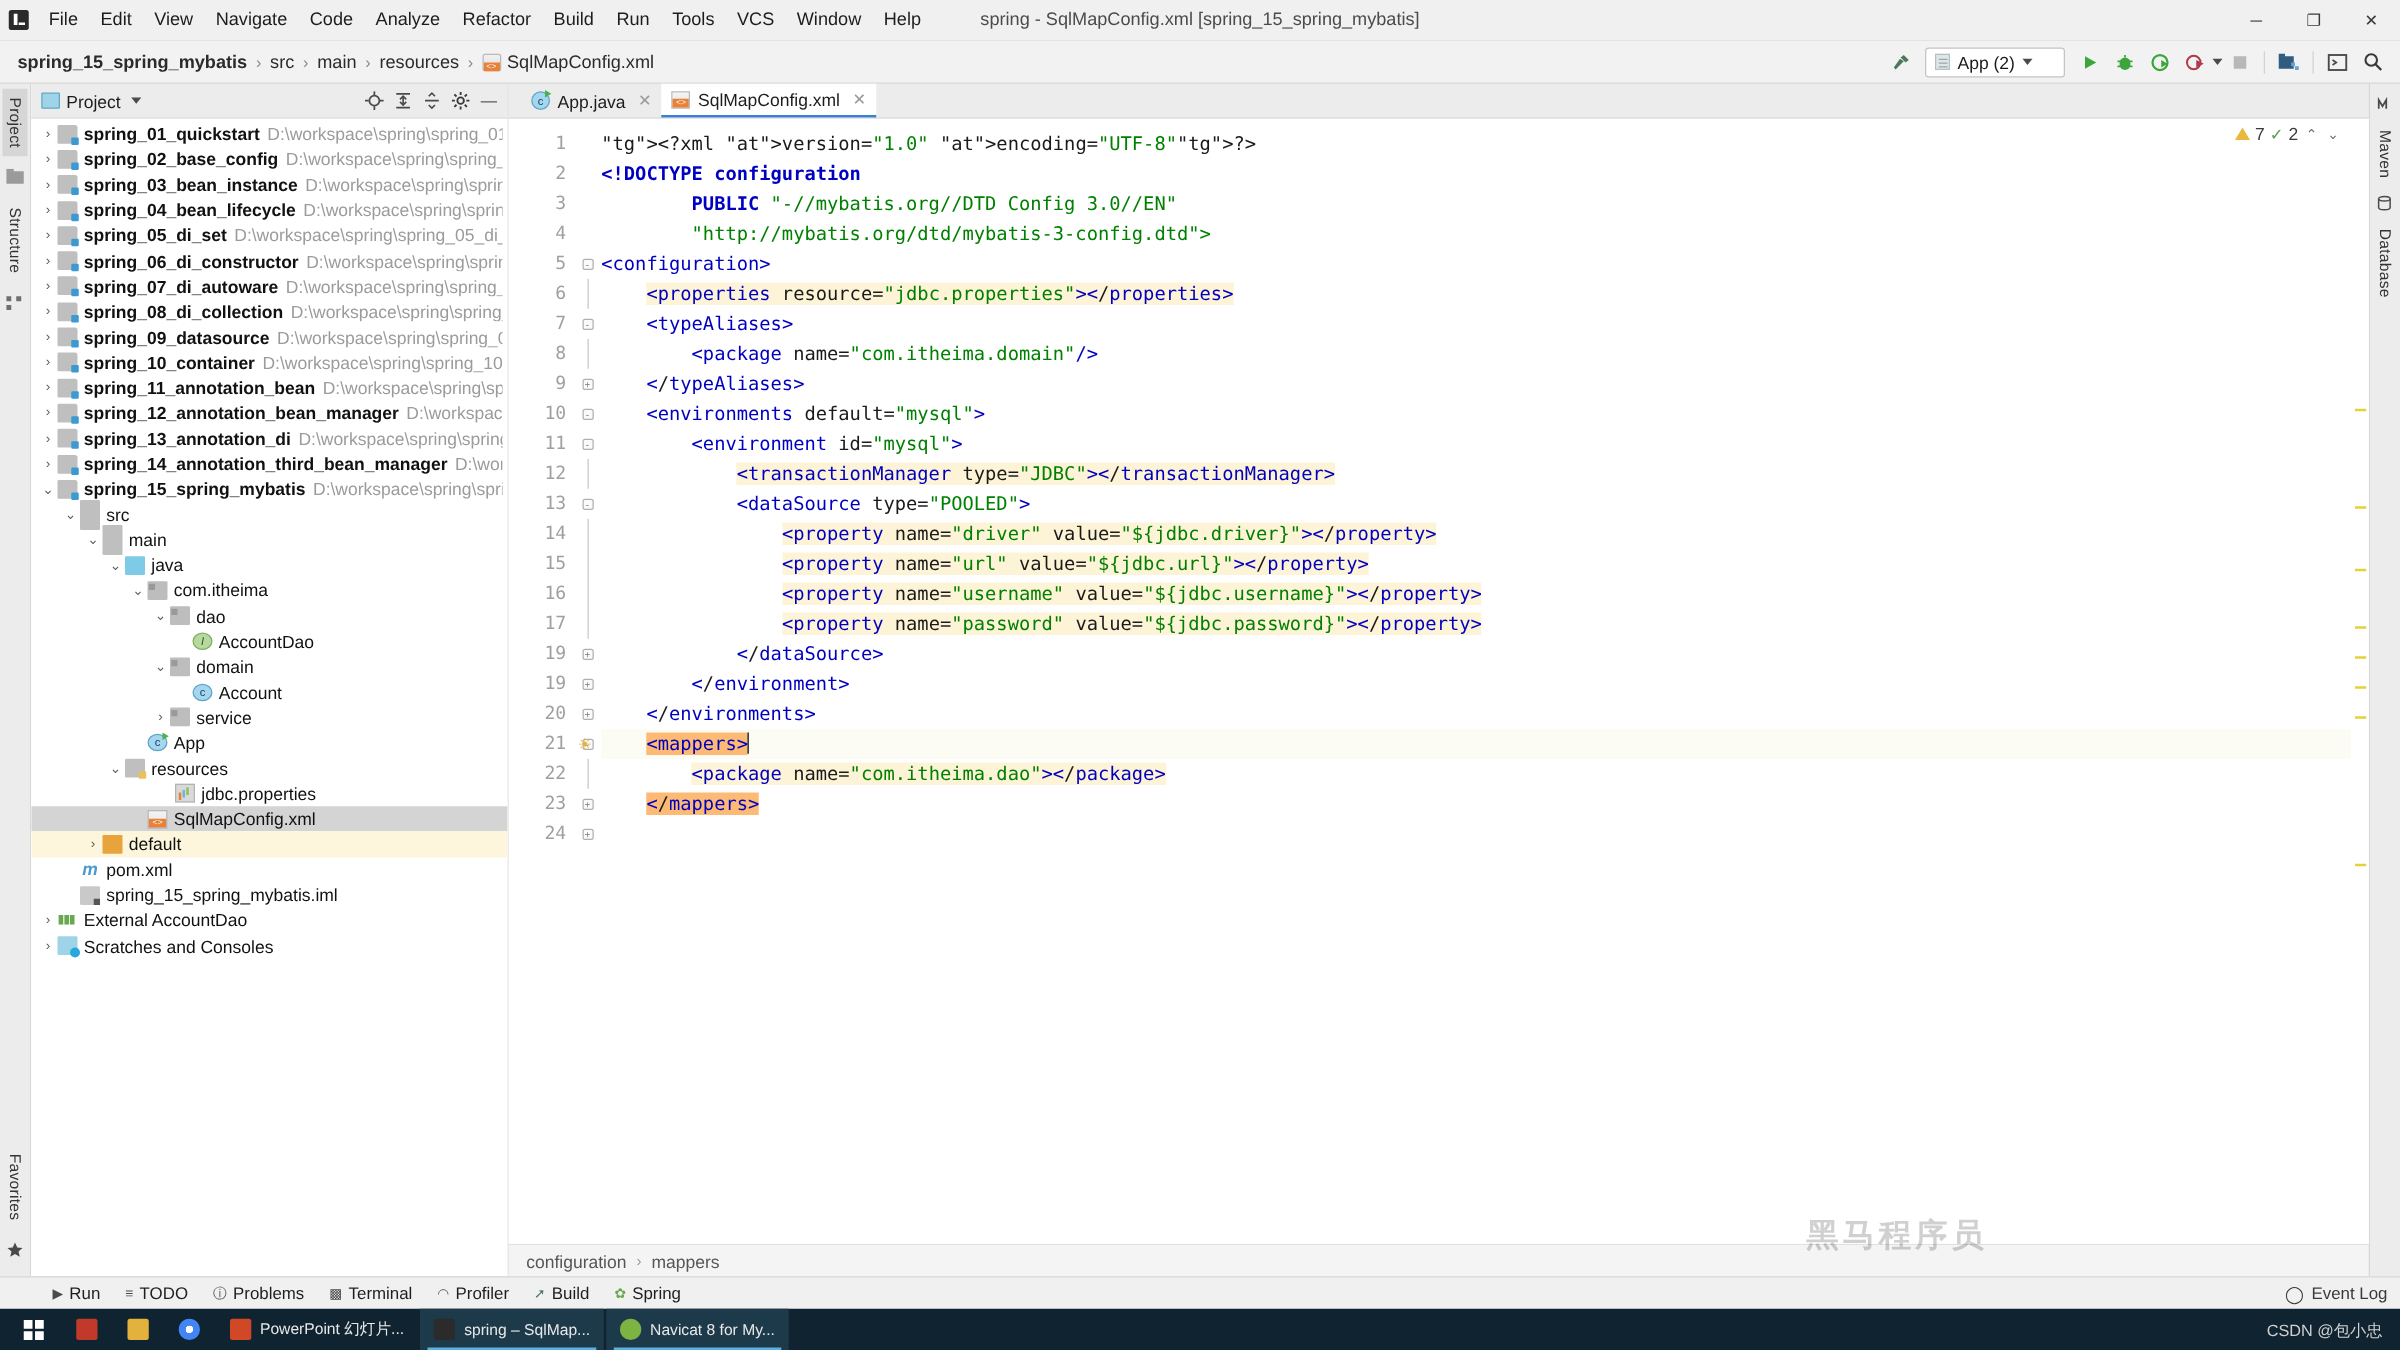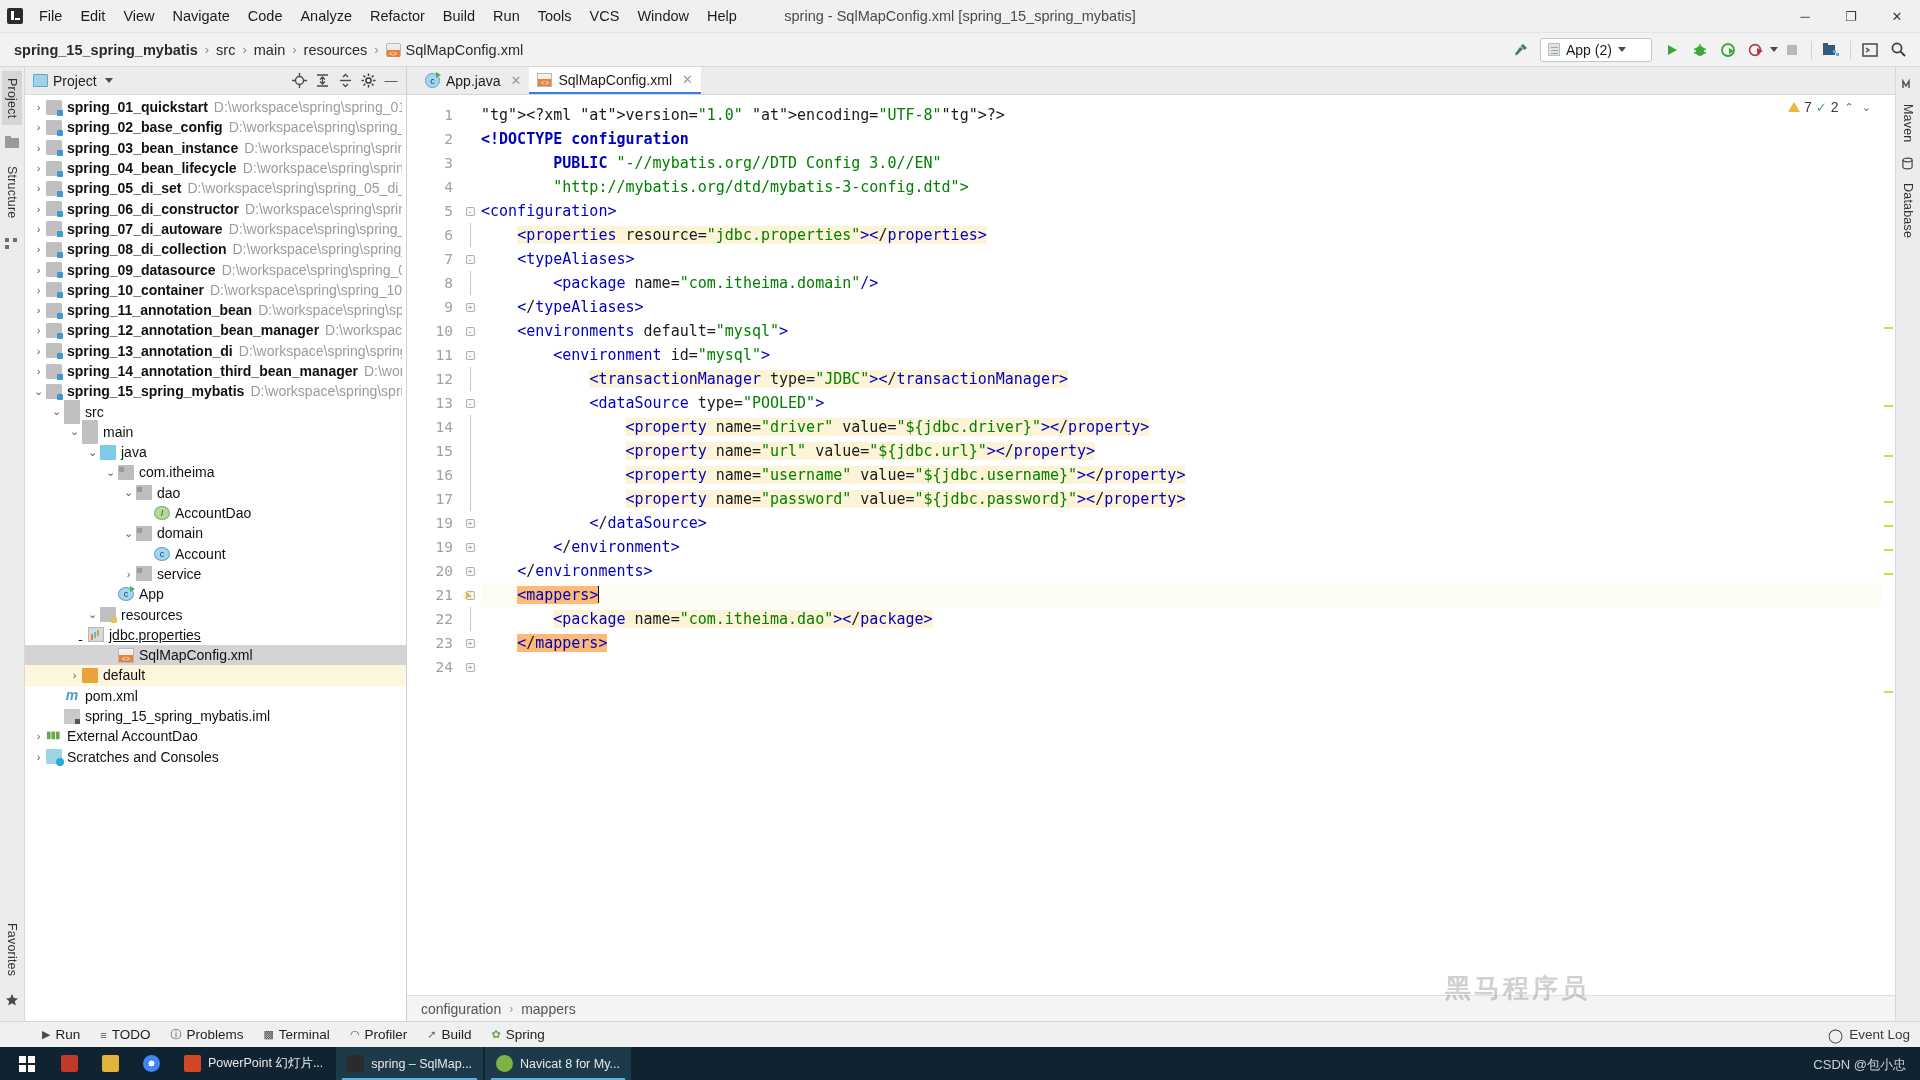--- a/index.html
+++ b/index.html
@@ -480,21 +480,21 @@
           <div class="trow" style="padding-left: 78px;">
             <span class="arrow empty">›</span>
             <span class="ico cls run">c</span>
             <span class="tname plain">App</span>
           </div>
           <div class="trow" style="padding-left: 60px;">
             <span class="arrow">⌄</span>
             <span class="ico fold-res"></span>
             <span class="tname plain">resources</span>
           </div>
-          <div class="trow" style="padding-left: 48px; text-decoration: underline;">
+          <div class="trow" style="padding-left: 100px;">
             <span class="arrow empty">›</span>
             <span class="ico props"></span>
             <span class="tname plain">jdbc.properties</span>
           </div>
           <div class="trow sel" style="padding-left: 78px;">
             <span class="arrow empty">›</span>
             <span class="ico xml"></span>
             <span class="tname plain">SqlMapConfig.xml</span>
           </div>
           <div class="trow hl" style="padding-left: 42px;">

